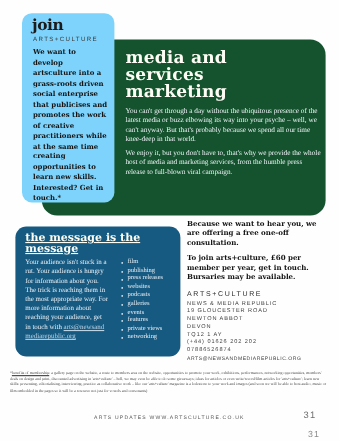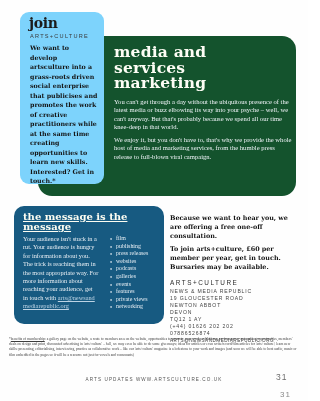--- a/index.html
+++ b/index.html
@@ -161,21 +161,21 @@
     top: 0;
     font-size: 3.6px;
     line-height: 8.6px;
     color: #e7eef4;
   }
 
   
   .right-col {
     position: absolute;
     left: 170px;
-    top: 214px;
+    top: 199px;
     width: 128px;
   }
   .right-lead {
     font-family: "DejaVu Serif", "Liberation Serif", serif;
     font-weight: bold;
     font-size: 6.4px;
     line-height: 9.1px;
     color: #141414;
     margin: 0 0 6px 0;
   }

